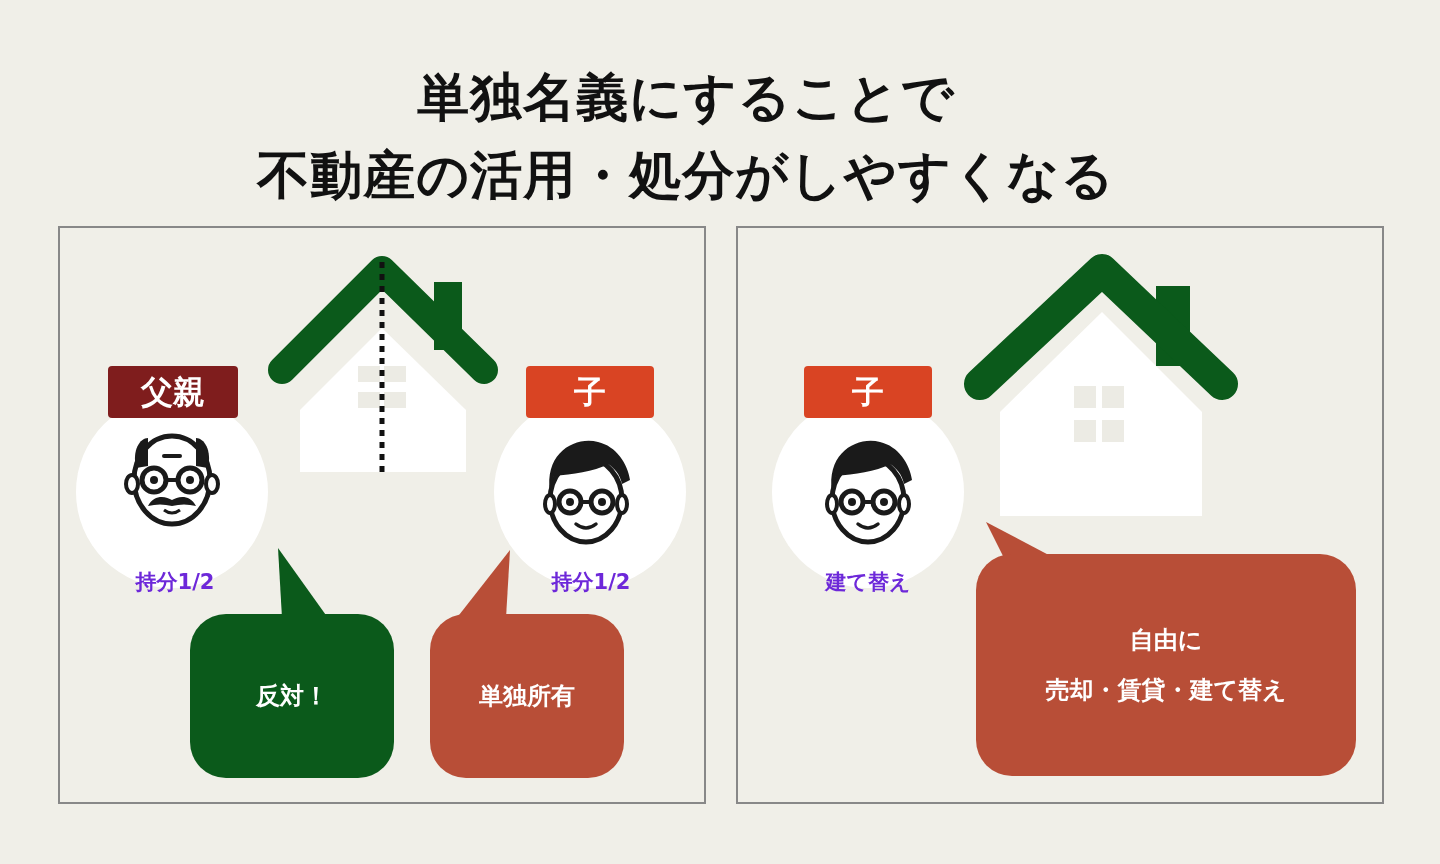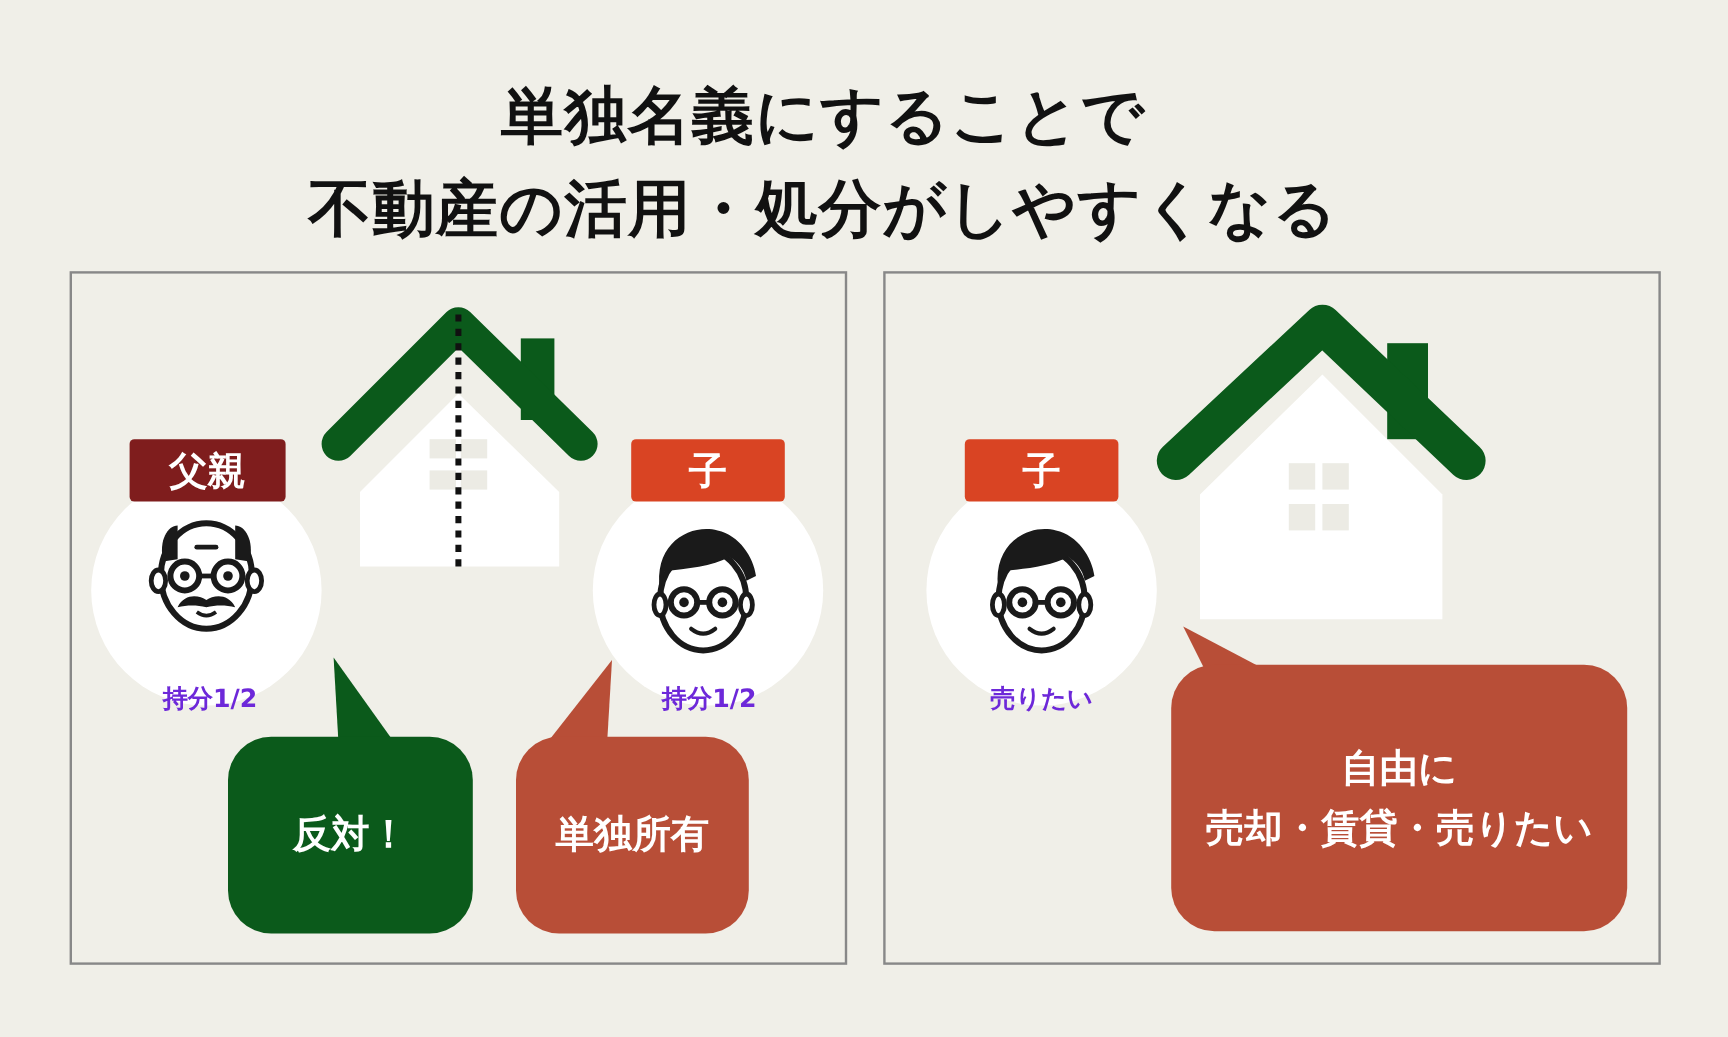--- a/index.html
+++ b/index.html
@@ -6,21 +6,21 @@
   body { width:1440px; height:864px; background:#f0efe8; font-family:"DejaVu Sans","Liberation Sans",sans-serif; position:relative; overflow:hidden; color:#1a1a1a; }
   .title { position:absolute; left:0; top:58px; width:1372px; text-align:center; font-weight:bold; font-size:52px; line-height:78px; letter-spacing:1px; color:#111; }
   .panel { position:absolute; top:226px; height:578px; border:2px solid #888; box-sizing:border-box; background:#f0efe8; }
   #panel-left { left:58px; width:648px; }
   #panel-right { left:736px; width:648px; }
   .face-circle { position:absolute; width:192px; height:192px; border-radius:50%; background:#fff; }
   .tag { position:absolute; height:52px; border-radius:4px; color:#fff; font-weight:bold; font-size:32px; line-height:52px; text-align:center; }
   .tag.green { background:#7f1d1d; }
   .tag.red { background:#d94423; }
   .share { position:absolute; font-weight:bold; font-size:21px; color:#6d28d9; text-align:center; }
-  .bubble { position:absolute; border-radius:36px; color:#fff; font-weight:bold; font-size:32px; display:flex; align-items:center; justify-content:center; text-align:center; }
+  .bubble { position:absolute; border-radius:36px; color:#fff; font-weight:bold; font-size:24px; display:flex; align-items:center; justify-content:center; text-align:center; }
   .bubble.green { background:#0b5a1b; }
   .bubble.red { background:#b84e37; }
   .bubble .lines { line-height:50px; }
   svg { position:absolute; overflow:visible; }
 </style>
 </head>
 <body>
 
 <div class="title">
   <div>単独名義にすることで</div>
@@ -108,24 +108,24 @@
     <path d="M14,58 C8,18 40,2 62,8 C80,12 92,30 94,46 L86,50 C84,40 78,34 72,30 C58,38 36,40 18,42 Z" fill="#1a1a1a"></path>
     <ellipse cx="14" cy="70" rx="5" ry="9" fill="#fff" stroke="#1a1a1a" stroke-width="4"></ellipse>
     <ellipse cx="86" cy="70" rx="5" ry="9" fill="#fff" stroke="#1a1a1a" stroke-width="4"></ellipse>
     <circle cx="34" cy="68" r="11" fill="#fff" stroke="#1a1a1a" stroke-width="5"></circle>
     <circle cx="66" cy="68" r="11" fill="#fff" stroke="#1a1a1a" stroke-width="5"></circle>
     <line x1="45" y1="68" x2="55" y2="68" stroke="#1a1a1a" stroke-width="4"></line>
     <circle cx="34" cy="68" r="4" fill="#1a1a1a"></circle>
       <circle cx="66" cy="68" r="4" fill="#1a1a1a"></circle>
     <path d="M40,90 Q50,98 60,90" fill="none" stroke="#1a1a1a" stroke-width="3.5" stroke-linecap="round"></path>
   </svg>
-  <div class="share" style="left:50px;top:340px;width:160px;">売りたい</div>
+  <div class="share" style="left:50px;top:340px;width:160px;">建て替え</div>
 
   <svg style="left:248px;top:294px;" width="80" height="42" viewBox="0 0 80 42">
     <polygon points="0,0 20,40 76,40" fill="#b84e37"></polygon>
   </svg>
   <div class="bubble red" style="left:238px;top:326px;width:380px;height:222px;">
     <div class="lines">
       <div>自由に</div>
-      <div>売却・賃貸・売りたい</div>
+      <div>売却・賃貸・建て替え</div>
     </div>
   </div>
 </div>
 
 </body></html>

